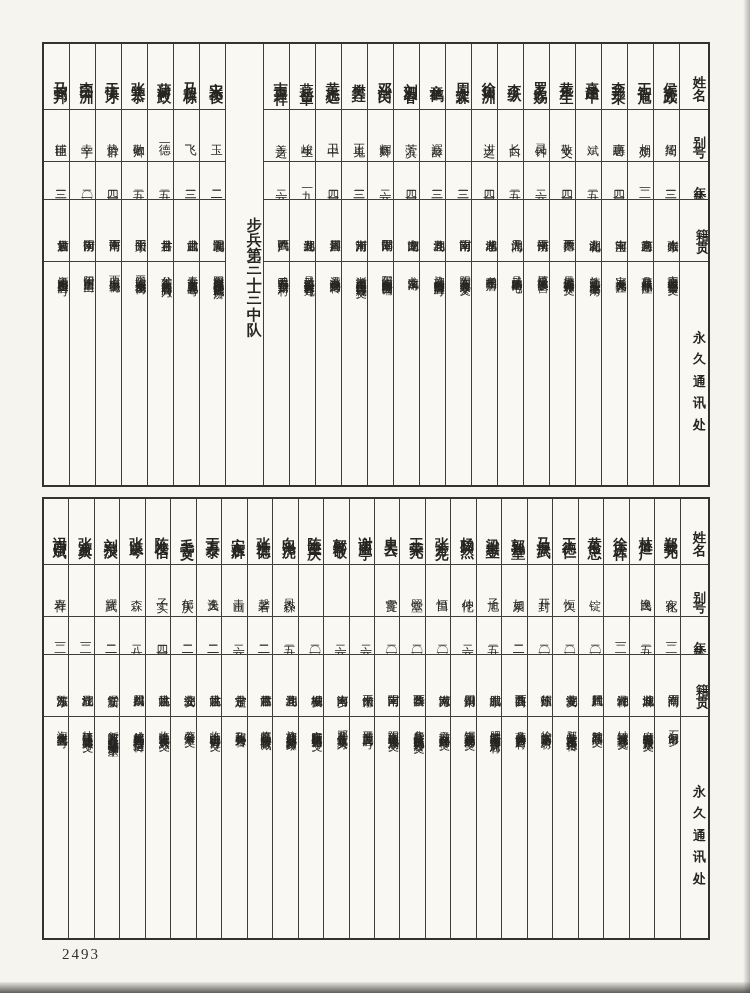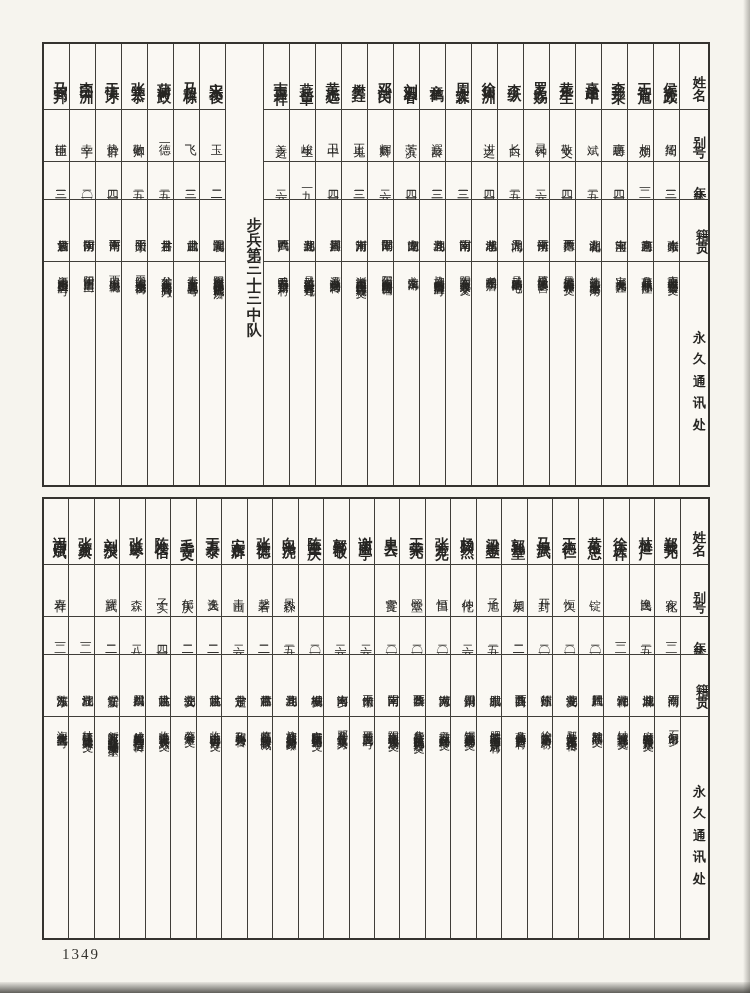--- a/index.html
+++ b/index.html
@@ -410,16 +410,16 @@
         <div class="cell address">枝江洋溪镇张义顺二号交</div>
       </div>
       <div class="col person-col">
         <div class="cell name">冯西斌</div>
         <div class="cell alias">寿祥</div>
         <div class="cell age">二一</div>
         <div class="cell native">江苏东海</div>
         <div class="cell address">海州北大街三三号</div>
       </div>
     </div>
-  <div class="page-number">1349</div>
+  <div class="page-number">2493</div>
   <div class="edge-right"></div>
   <div class="edge-bottom"></div>
 </div>
 
 </body></html>

